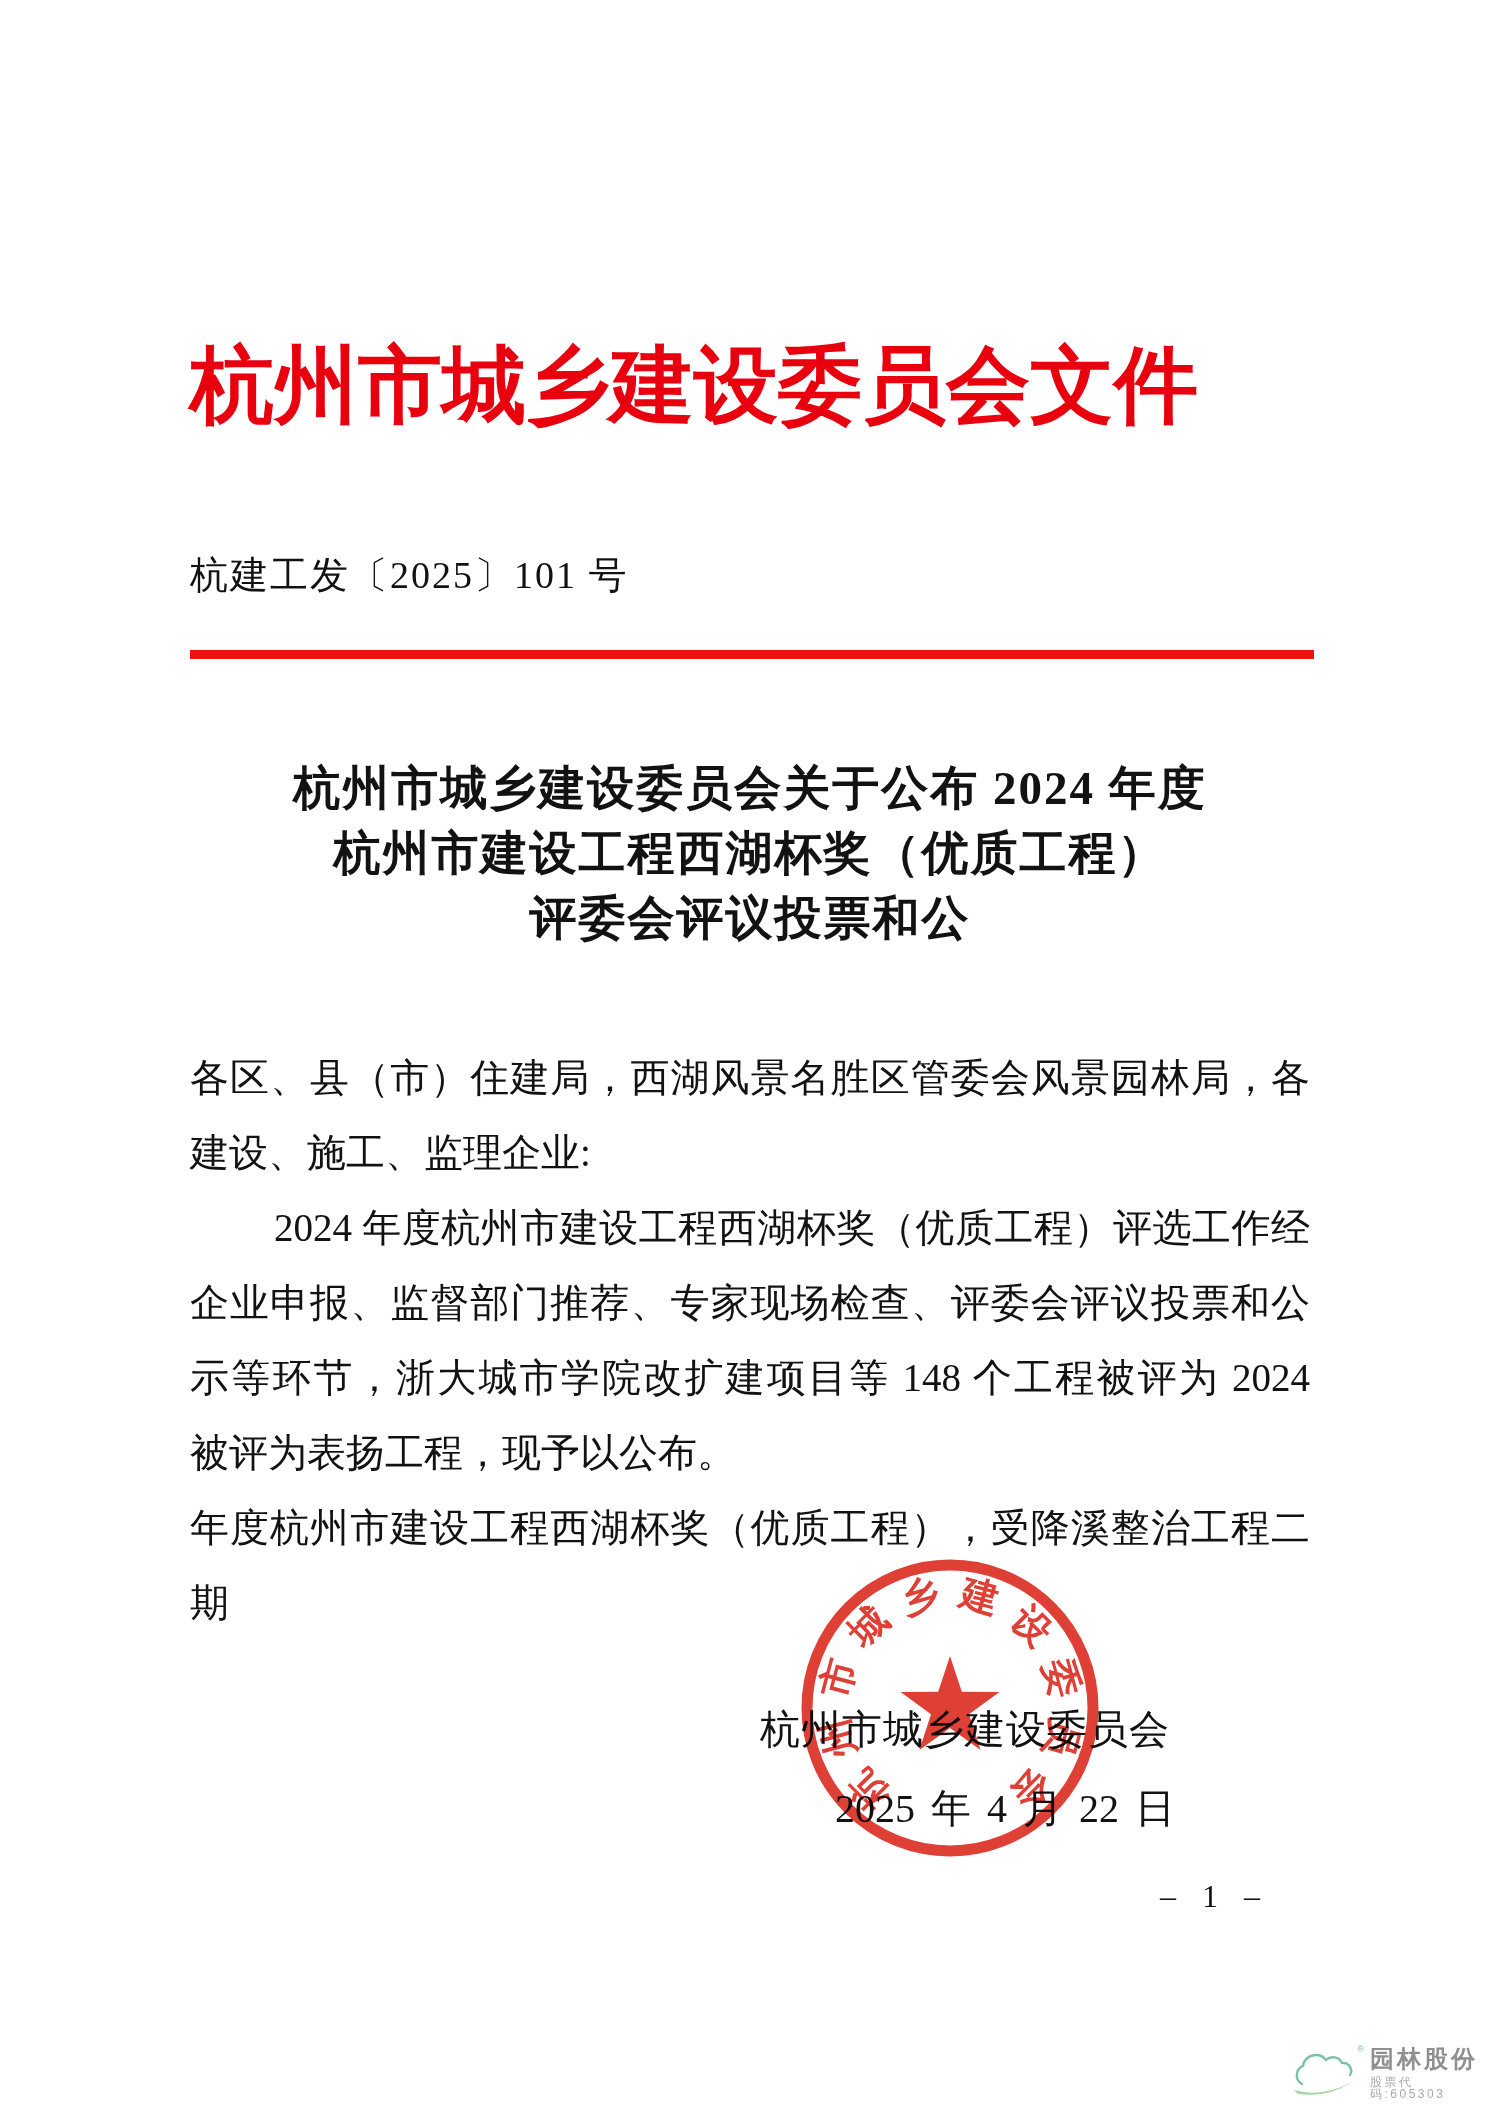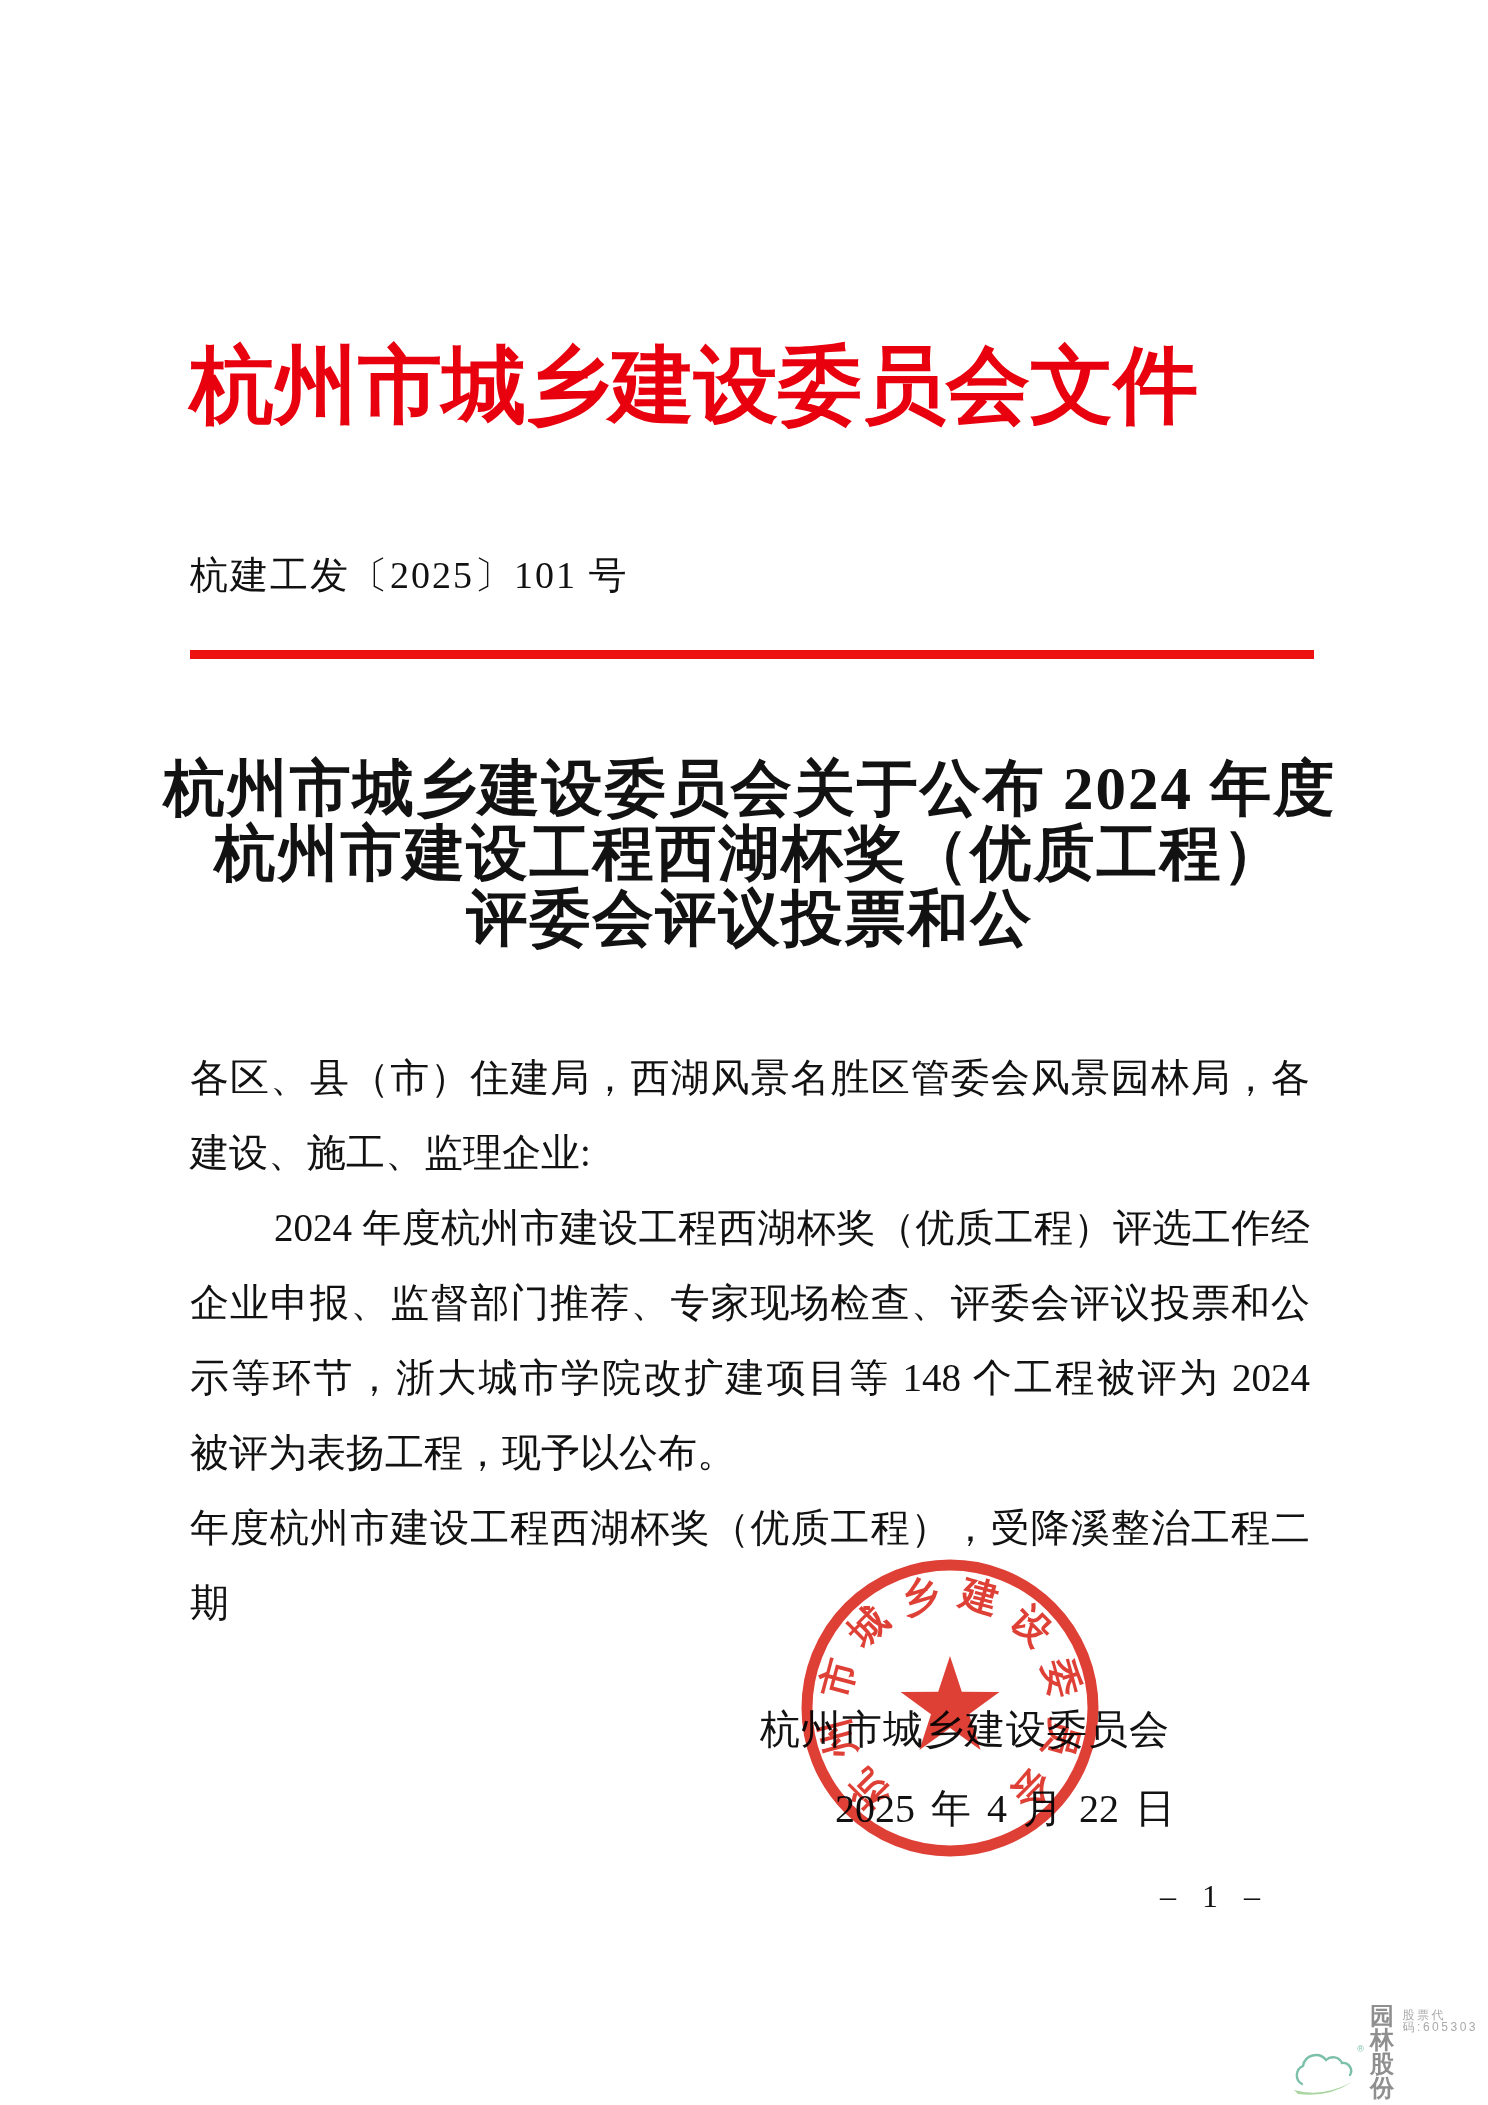--- a/index.html
+++ b/index.html
@@ -36,21 +36,21 @@
     letter-spacing:2px;
     color:var(--text-black);
   }
   .red-rule{
     position:absolute;left:190px;top:650px;width:1124px;height:9px;
     background:var(--line-red);
   }
   .doc-title{
     position:absolute;left:160px;top:756px;width:1180px;
     text-align:center;
-    font-size:61px;font-weight:bold;line-height:65px;
+    font-size:47px;font-weight:bold;line-height:65px;
     letter-spacing:2px;
     color:var(--text-black);
   }
   .body-block{
     position:absolute;left:190px;top:1040px;width:1120px;
     font-size:39px;line-height:75px;
     color:var(--text-black);
   }
   .body-line{height:75px;white-space:nowrap;}
   .jline{white-space:normal;text-align:justify;text-align-last:justify;}
@@ -83,21 +83,21 @@
   .watermark{
     position:absolute;left:1288px;top:2048px;width:190px;height:52px;
     display:flex;align-items:flex-end;gap:10px;
     font-family:"Liberation Sans","DejaVu Sans",sans-serif;
   }
   .wm-logo{flex:0 0 auto;position:relative;}
   .wm-reg{
     position:absolute;right:-4px;top:-4px;
     font-size:9px;color:var(--logo-teal);
   }
-  .wm-text{display:flex;flex-direction:row;line-height:1;}
+  .wm-text{display:flex;flex-direction:column;line-height:1;}
   .wm-company{
     font-size:24px;font-weight:600;letter-spacing:3px;
     color:var(--wm-gray);
   }
   .wm-stock{
     margin-top:5px;
     font-size:12px;letter-spacing:2.5px;
     color:var(--wm-light);
   }
 </style>

